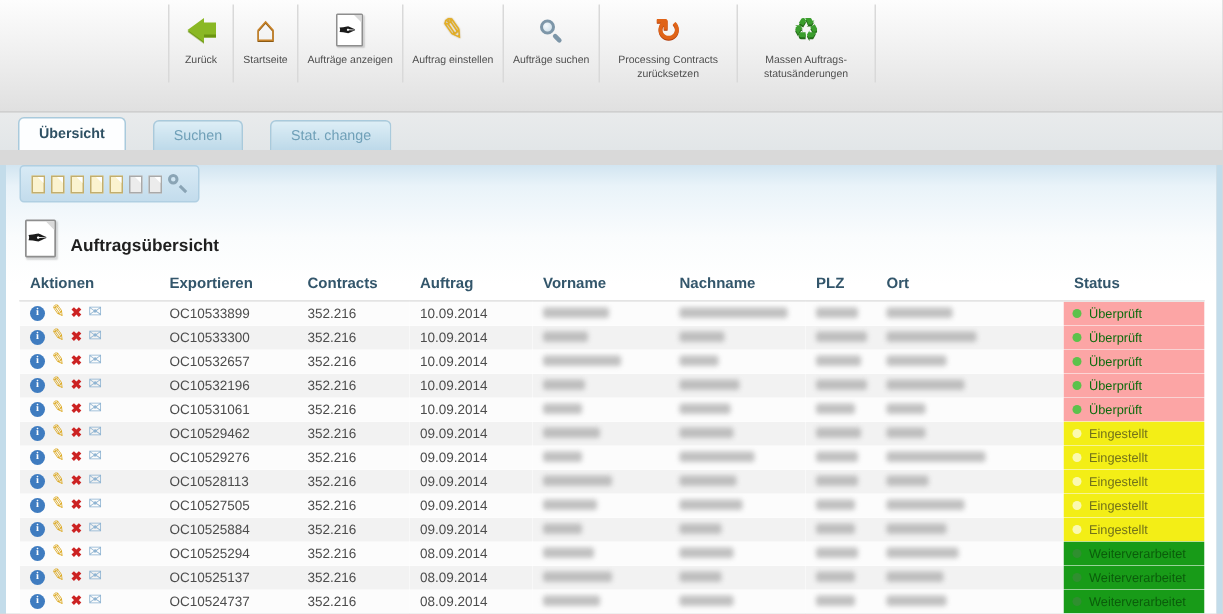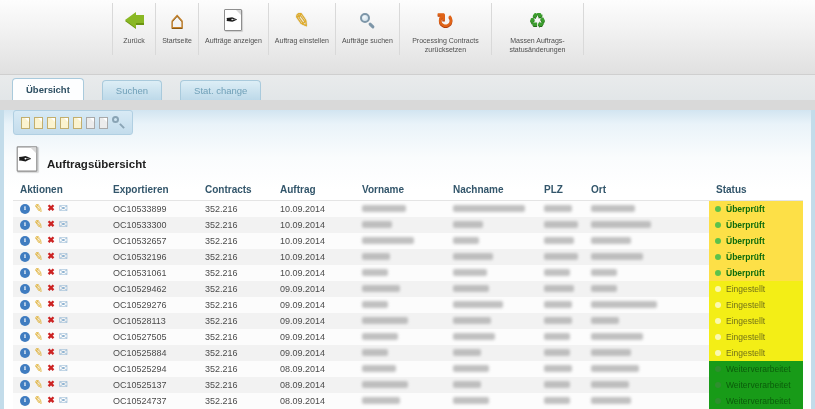--- a/index.html
+++ b/index.html
@@ -78,21 +78,21 @@
     font-size:7px; font-weight:bold; font-family:"Liberation Serif", serif; }
   .act.edit { color:#dba414; font-size:11px; transform:rotate(10deg); }
   .act.del { color:#cc2323; font-size:9px; font-weight:bold; }
   .act.mail { color:#8fb4d2; font-size:11px; }
 
   .blur { height:7px; background:#a8a8a8; border-radius:2px; opacity:.7; filter:blur(1.6px); }
 
   td.c-status { padding:0; }
   .status { height:16px; display:flex; align-items:center; gap:5px; padding-left:6px; font-size:8.5px; }
   .status .dot { width:6px; height:6px; border-radius:50%; flex:0 0 auto; }
-  .st-green  { background:#fde047; color:#0d6b0d;font-weight:bold; } .st-green  .dot { background:#5cc24b; }
+  .st-green  { background:#fca5a5; color:#0d6b0d; } .st-green  .dot { background:#5cc24b; }
   .st-yellow { background:#f3ee16; color:#72721a; } .st-yellow .dot { background:#fbf9b0; }
   .st-green2 { background:#189b18; color:#0b5c0b; } .st-green2 .dot { background:#2f8f2f; }
 </style>
 </head>
 <body>
 
 <div class="top-strip">
   <div class="toolbar">
     <div class="tb-btn">
       <span class="tb-icon">

